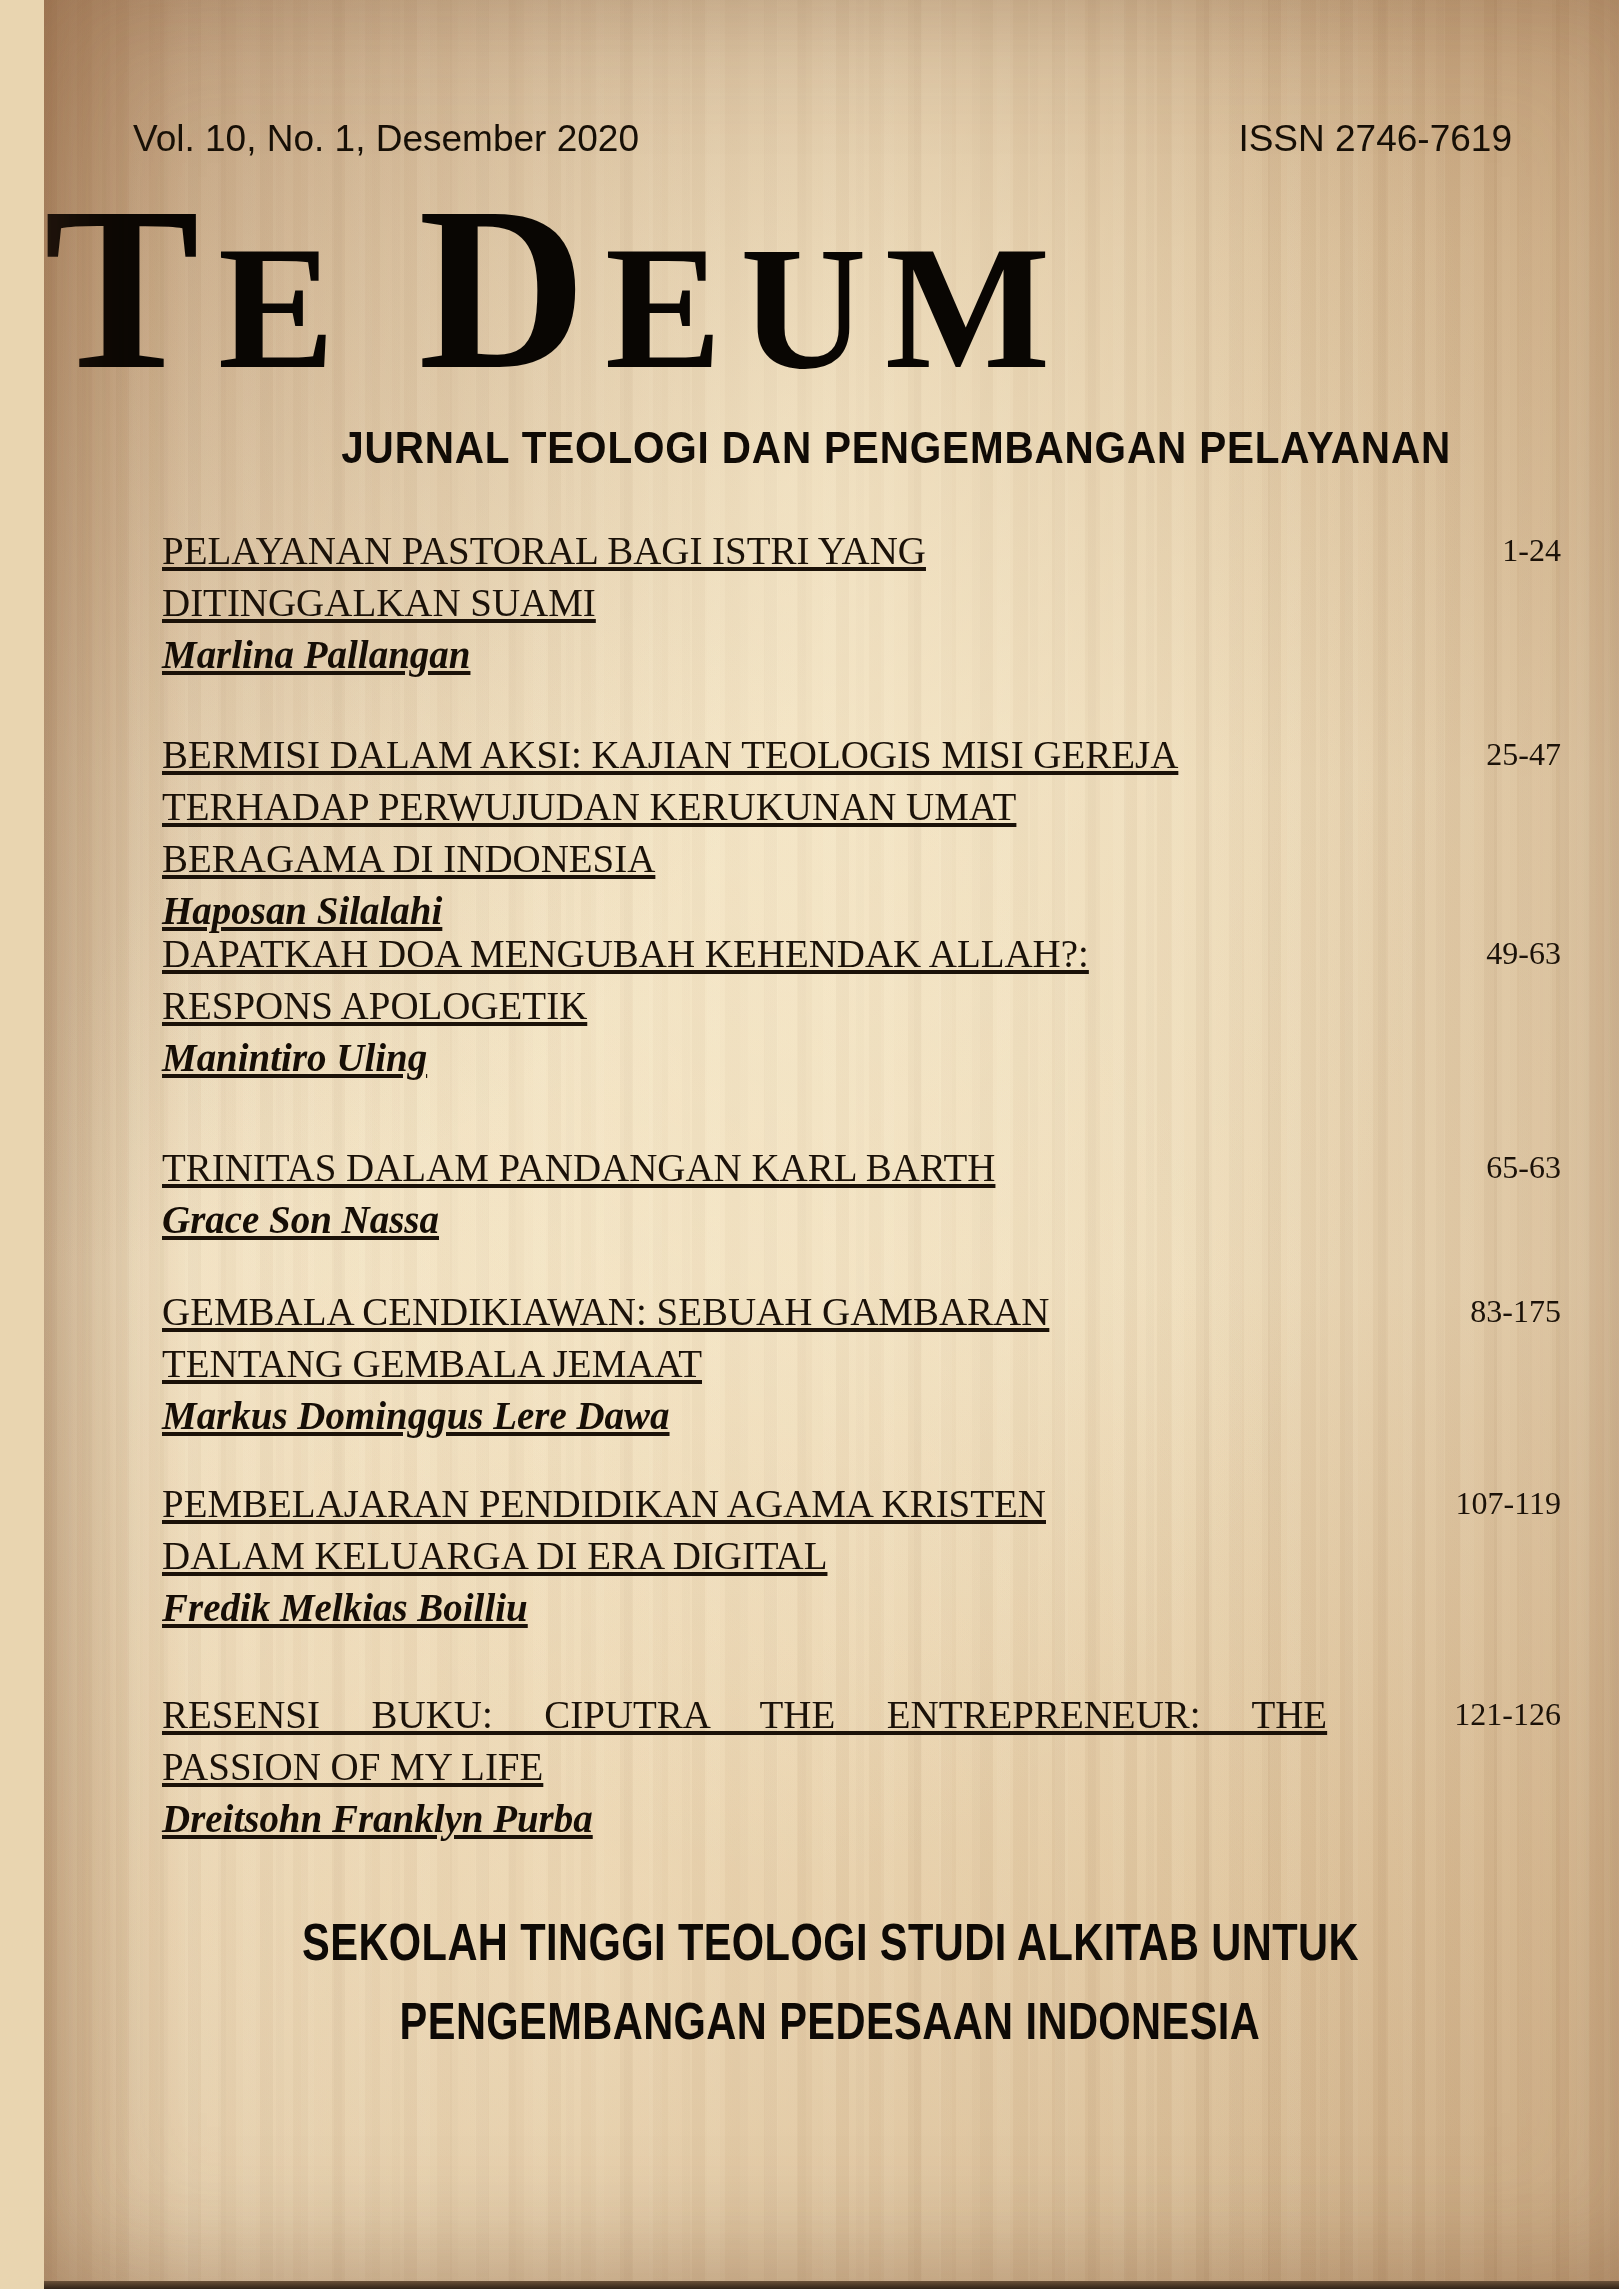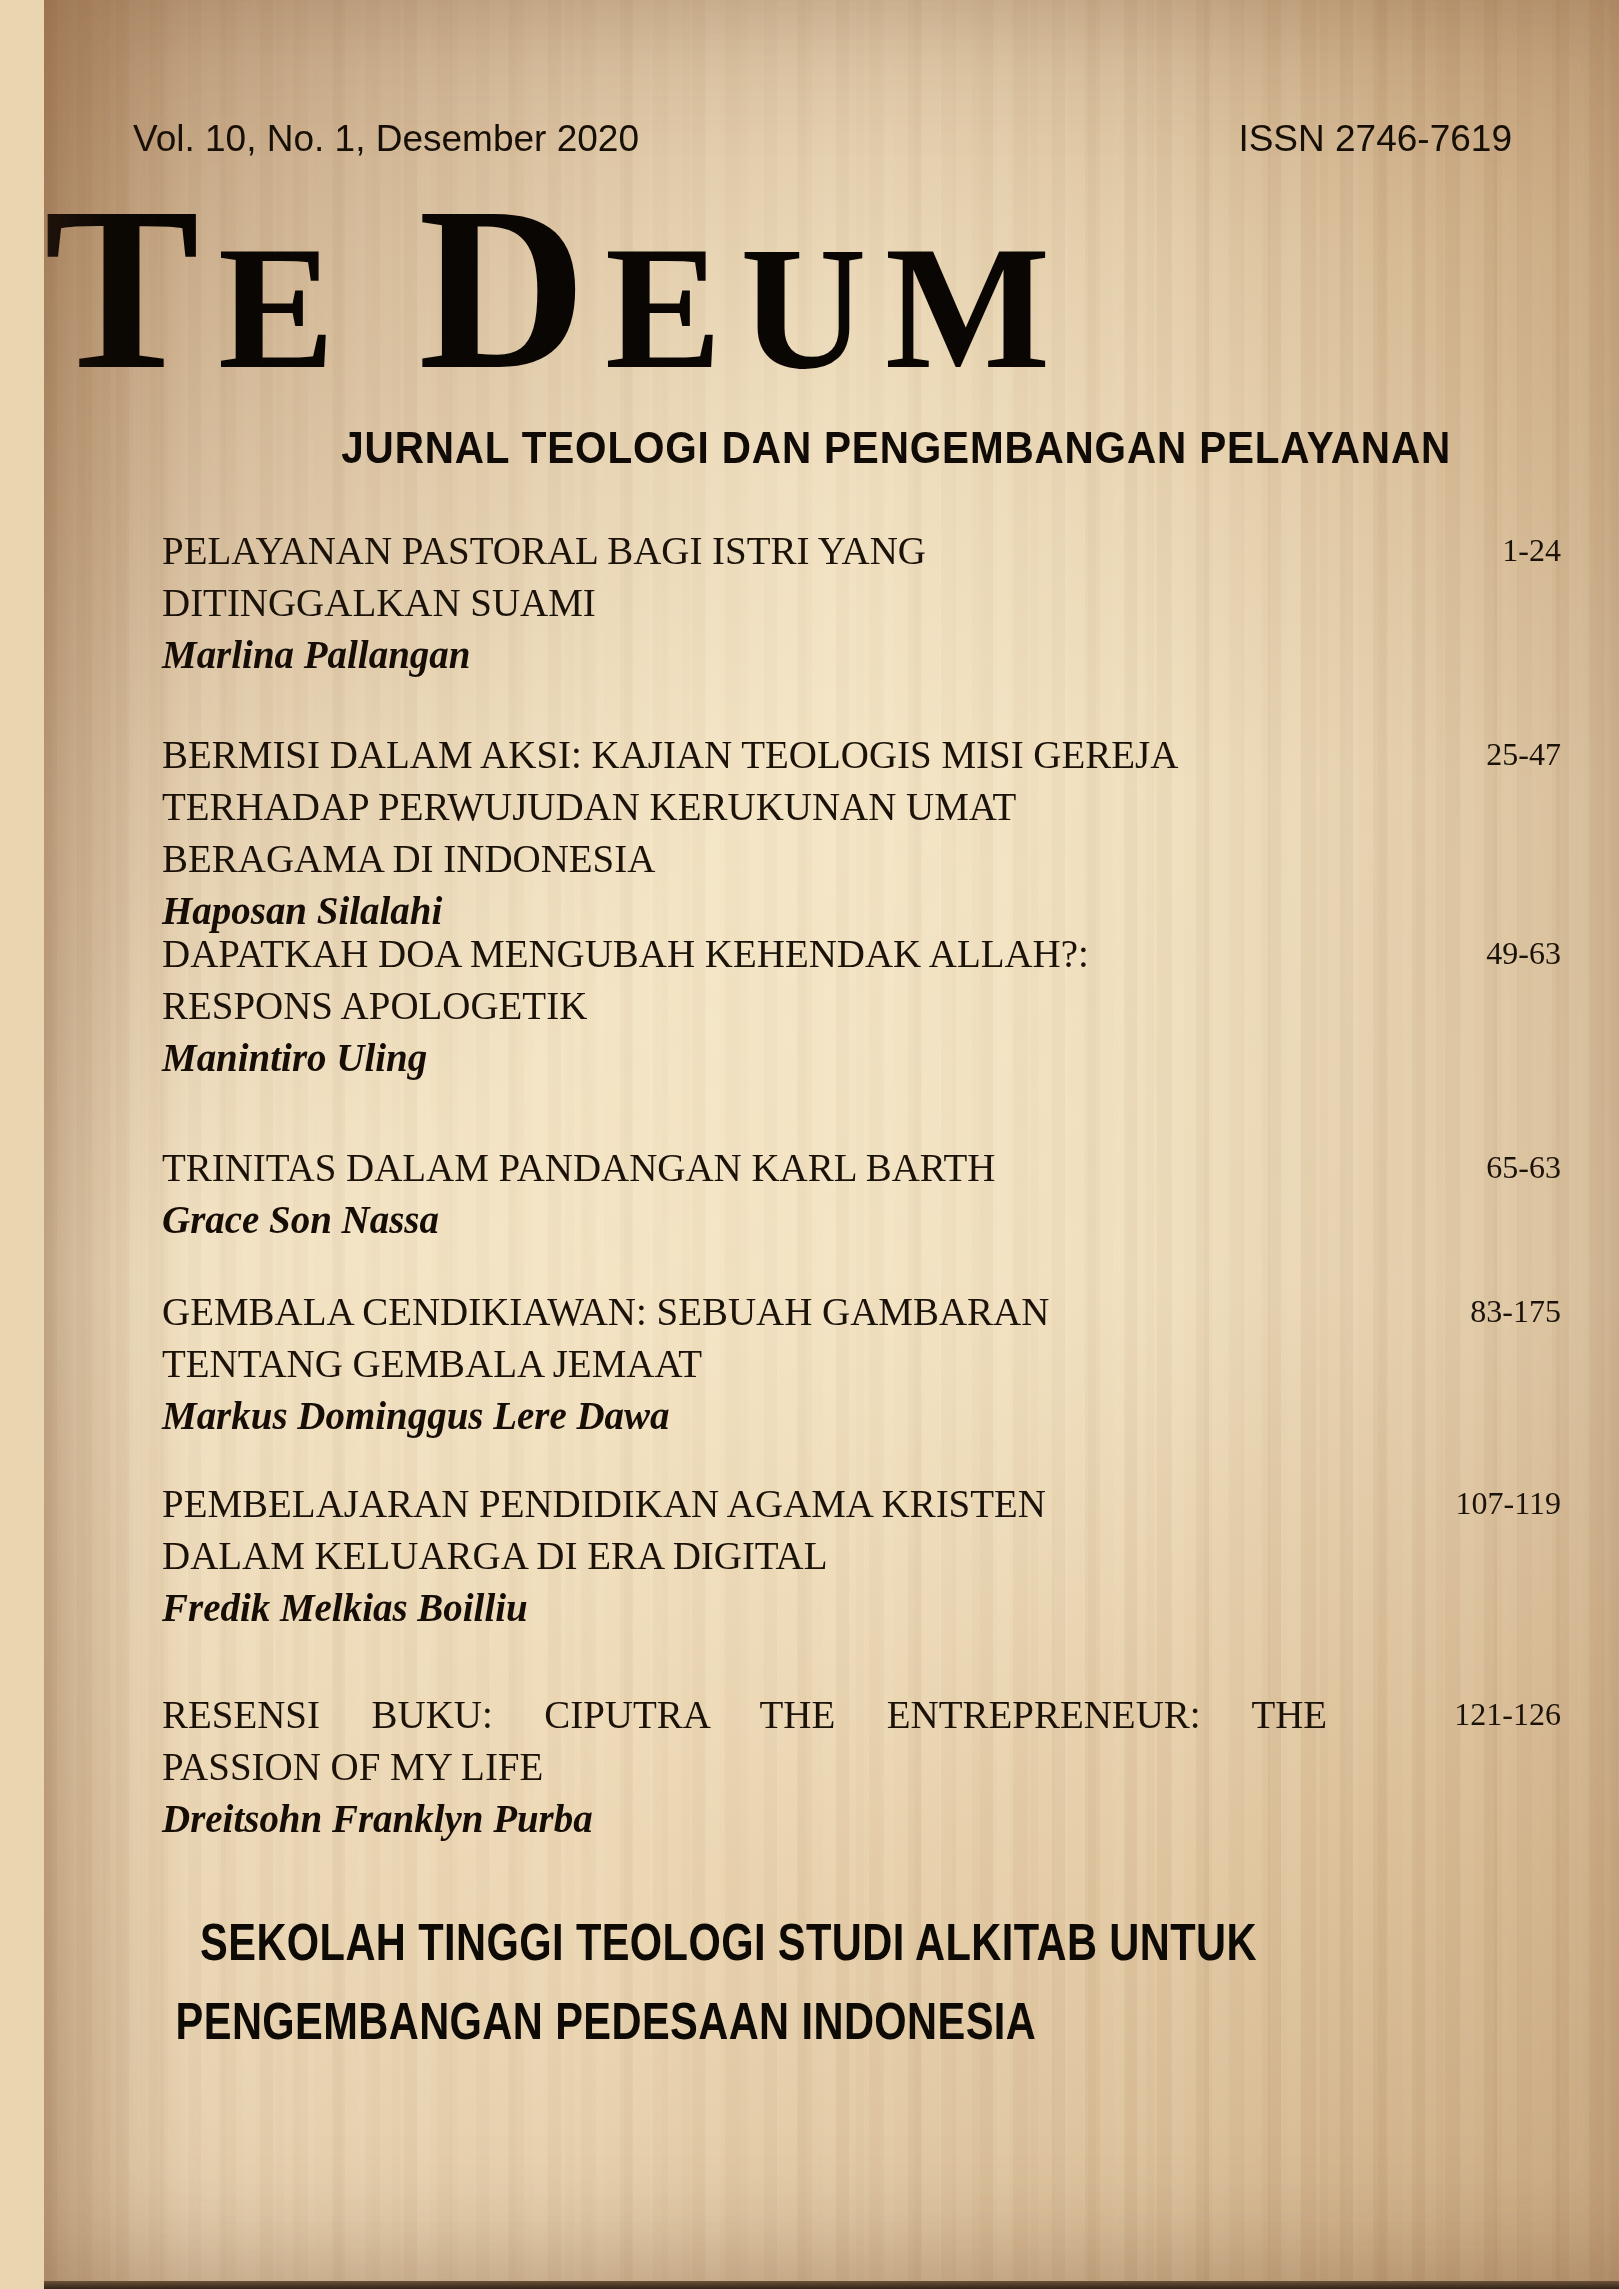--- a/index.html
+++ b/index.html
@@ -55,40 +55,39 @@
   }
   .subtitle span{
     display:inline-block;transform:scaleX(0.92);transform-origin:50% 50%;
     font-family:"Liberation Sans", sans-serif;font-weight:bold;
     font-size:44px;letter-spacing:0.9px;color:#100b06;white-space:nowrap;
   }
 
   
   .toc-entry{
     position:absolute;left:118px;right:103px;
-    font-size:41px;line-height:52px;color:#1b1209;
+    font-size:41px;line-height:52px;color:#1b1209;text-decoration:underline;
   }
   .t-line{
     white-space:nowrap;transform:scaleX(0.95);transform-origin:0 50%;
   }
   .t-line.spread{word-spacing:44px;}
   .t-author{
     font-weight:bold;font-style:italic;white-space:nowrap;
     transform:scaleX(0.95);transform-origin:0 50%;color:#160e06;
   }
   .t-pages{
     position:absolute;top:0;right:0;font-size:32px;line-height:52px;
     color:#1b1209;white-space:nowrap;
   }
 
   
   .publisher{
-    position:absolute;top:1909px;left:0;right:48px;text-align:left;
+    position:absolute;top:1909px;left:0;right:48px;text-align:center;
     line-height:66px;
-    padding-left:24px;
   }
   .publisher .pline{
     display:block;
   }
   .publisher .pline span{
     display:inline-block;transform:scaleX(0.80);transform-origin:50% 50%;
     font-family:"Liberation Sans", sans-serif;font-weight:bold;
     font-size:52px;color:#0e0a06;white-space:nowrap;letter-spacing:0.5px;
   }
 </style>

